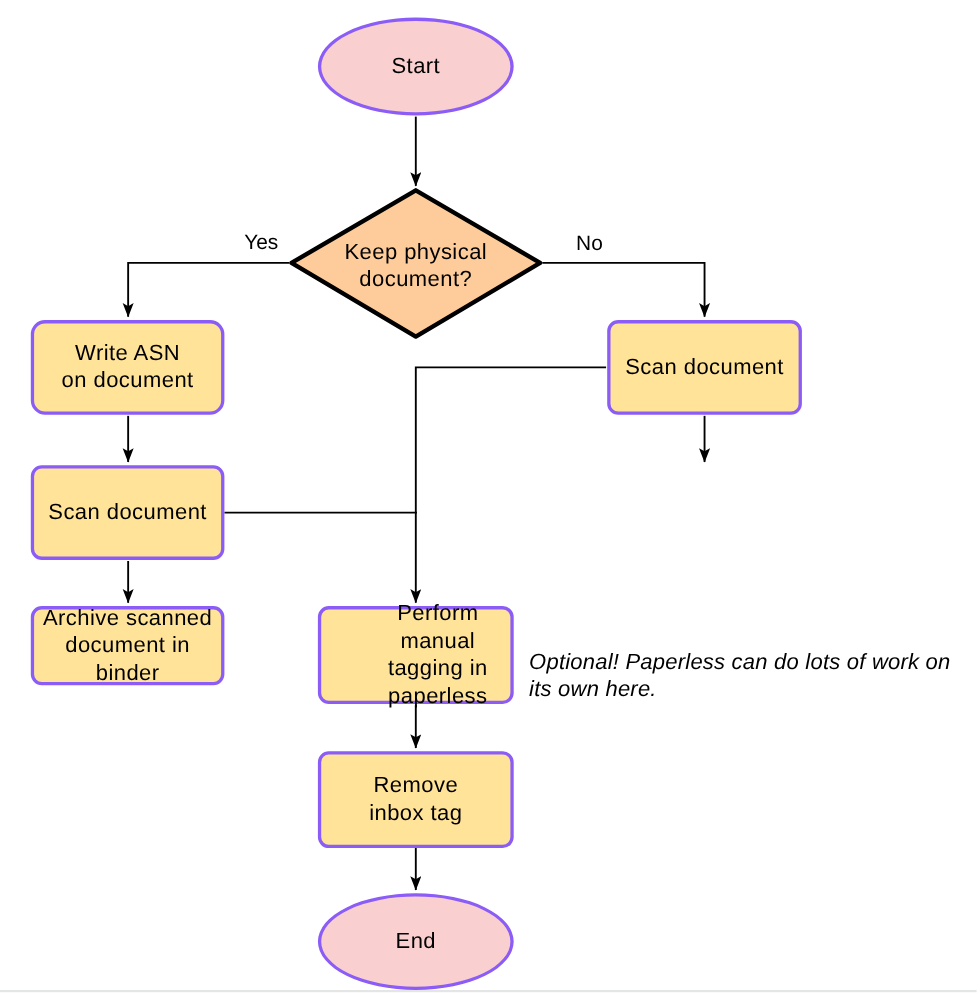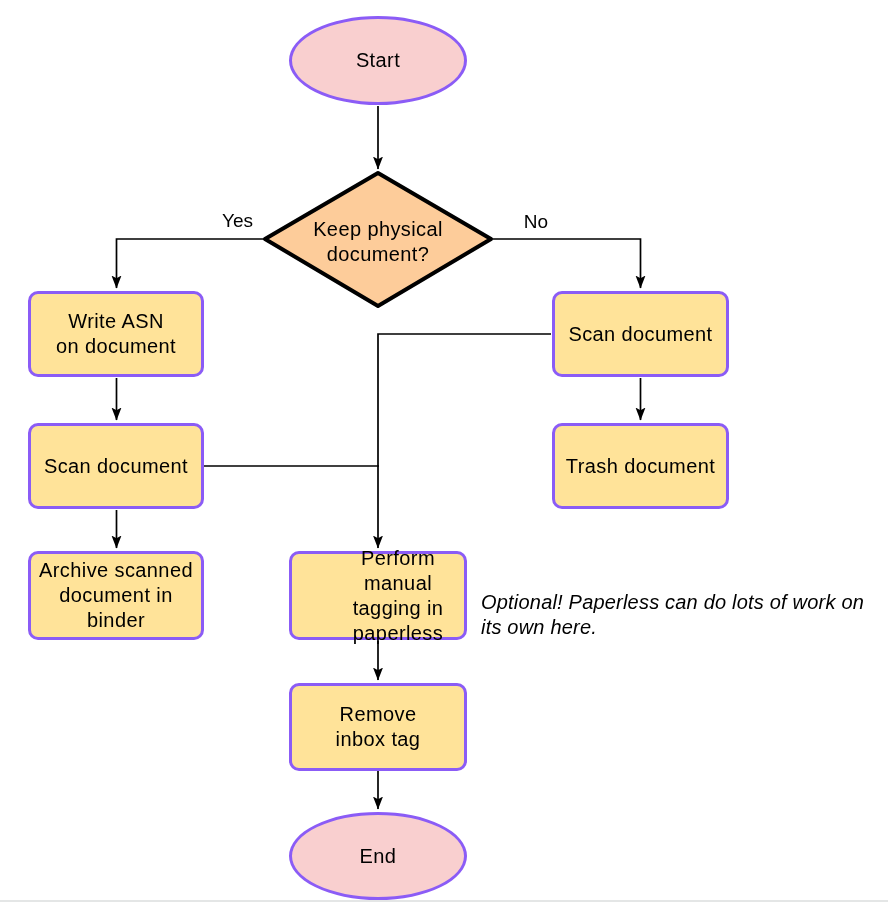--- a/index.html
+++ b/index.html
@@ -104,38 +104,35 @@
     <span>Start</span>
   </div>
 
   <div class="shape-label" style="left:278px; top:212px; width:200px; height:60px;">Keep physical
 document?</div>
 
   <div class="edge-label" style="left:203px; top:210px; width:50px;">Yes</div>
 
   <div class="edge-label" style="left:498px; top:211px; width:50px;">No</div>
 
-  <div class="node" style="left: 28px; top: 291px; width: 176px; height: 86px; background: rgb(255, 227, 153);">
+  <div class="node" style="left: 28px; top: 291px; width: 176px; height: 86px; background: rgb(255, 227, 153); border-radius: 13px;">
     <span>Write ASN
 on document</span>
   </div>
 
   <div class="node" style="left: 552px; top: 291px; width: 177px; height: 86px; background: rgb(255, 227, 153);">
     <span>Scan document</span>
   </div>
 
   <div class="node" style="left: 28px; top: 423px; width: 176px; height: 86px; background: rgb(255, 227, 153);">
     <span>Scan document</span>
   </div>
 
-  <div class="node" style="left: 552px; top: 423px; width: 177px; height: 86px; background: rgb(255, 227, 153);">
-    <span>Trash document</span>
-  </div>
 
-  <div class="node" style="left: 28px; top: 551px; width: 176px; height: 89px; background: rgb(255, 227, 153);">
+  <div class="node" style="left: 28px; top: 551px; width: 176px; height: 72px; background: rgb(255, 227, 153);">
     <span>Archive scanned
 document in
 binder</span>
   </div>
 
   <div class="node" style="left: 289px; top: 551px; width: 178px; height: 89px; background: rgb(255, 227, 153); padding-left: 40px;">
     <span>Perform manual
 tagging in
 paperless</span>
   </div>

